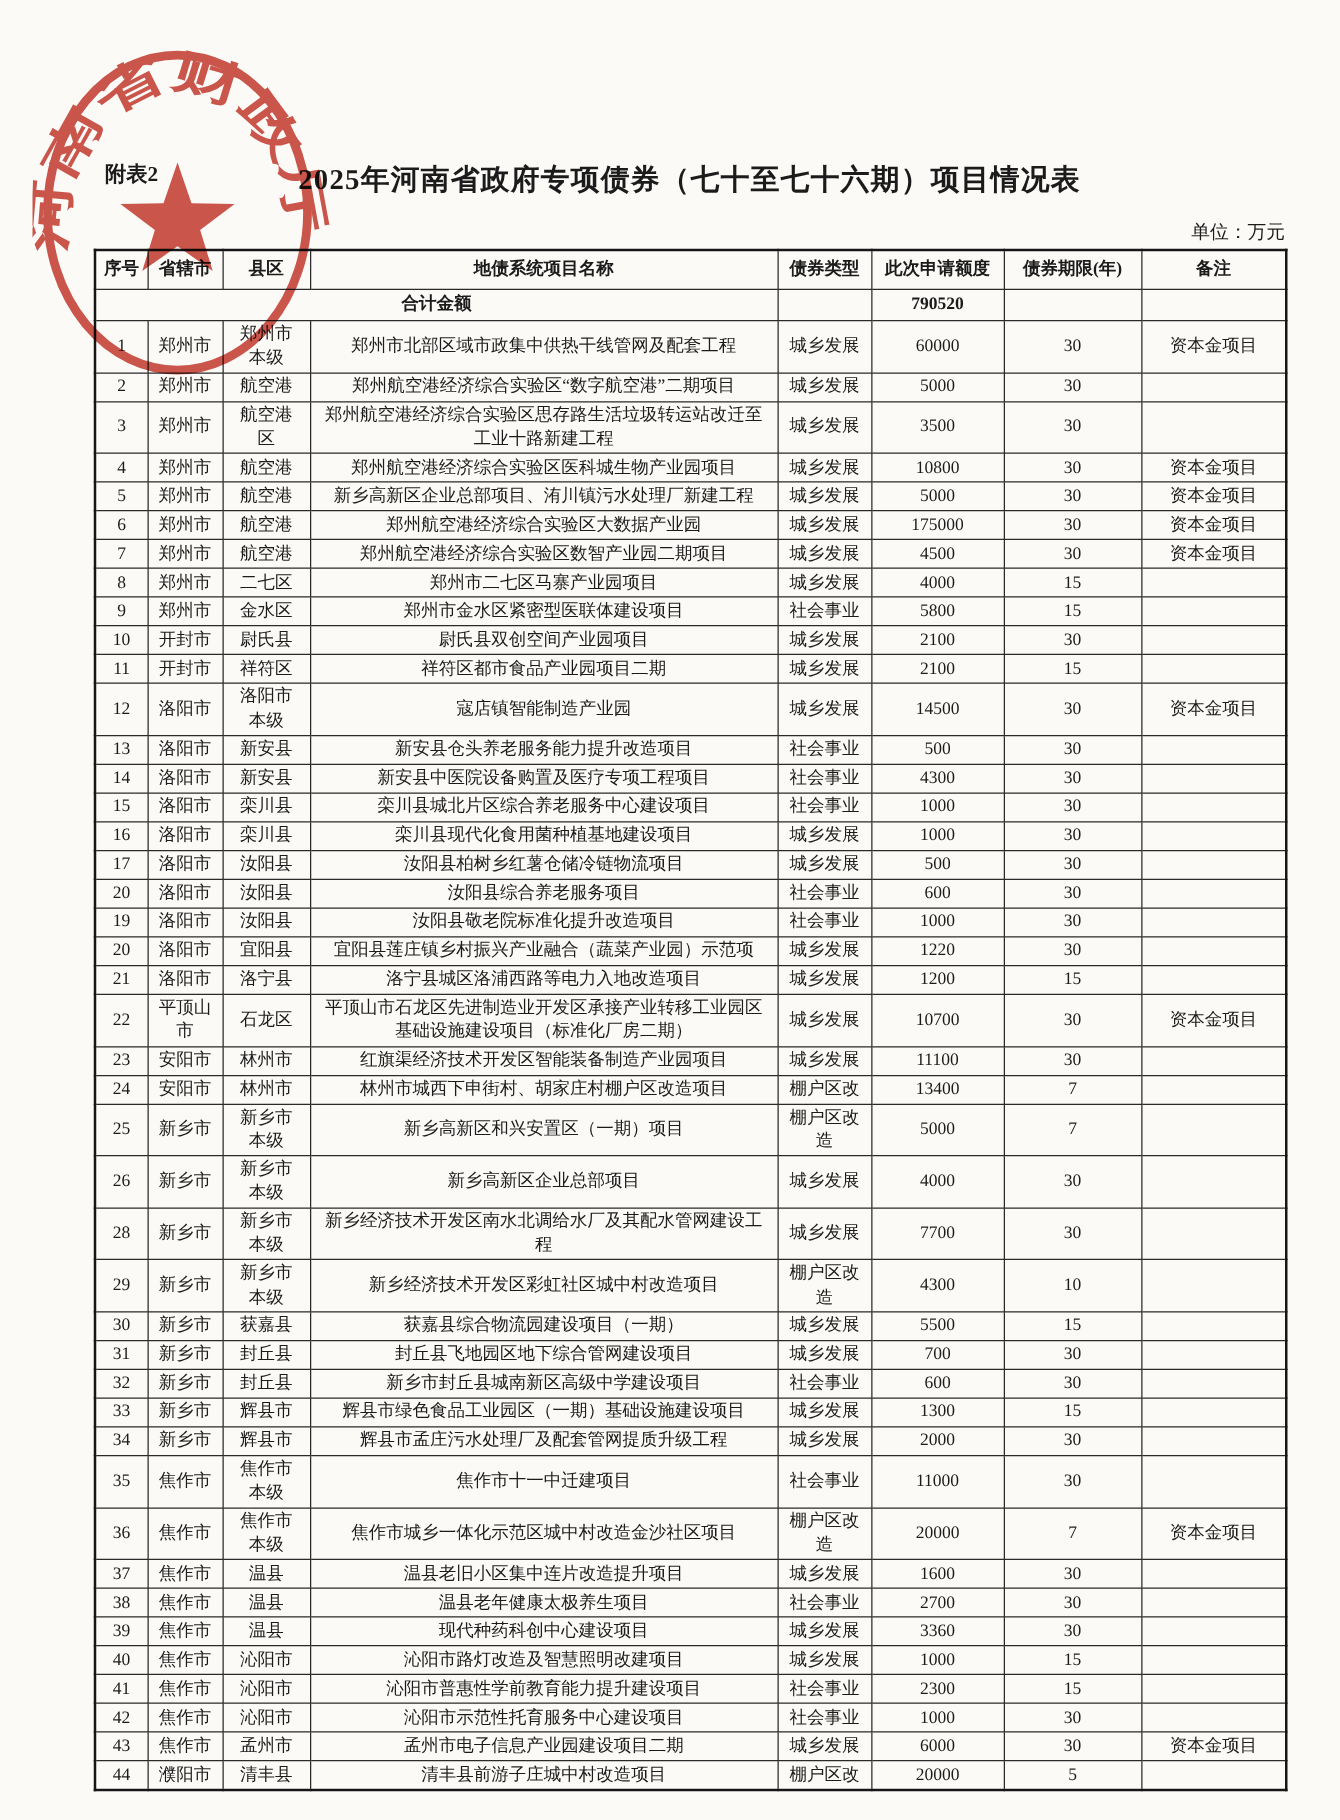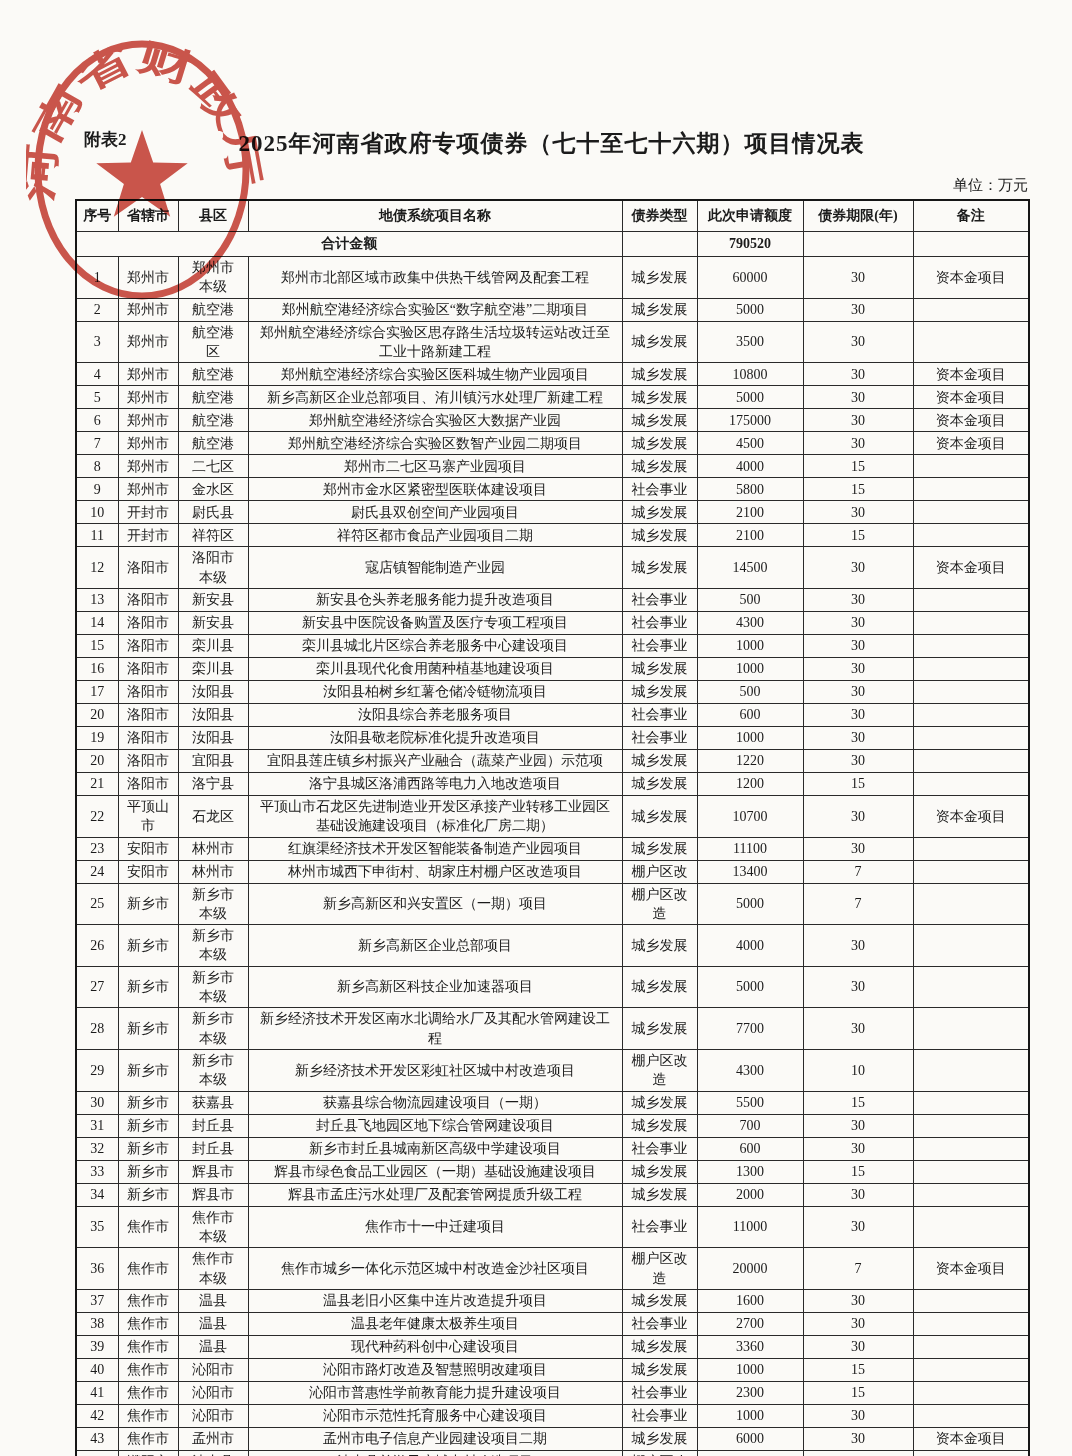--- a/index.html
+++ b/index.html
@@ -345,30 +345,20 @@
       <td>26</td>
       <td class="c-city">新乡市</td>
       <td class="c-county">新乡市本级</td>
       <td class="c-name">新乡高新区企业总部项目</td>
       <td class="c-type">城乡发展</td>
       <td>4000</td>
       <td>30</td>
       <td></td>
     </tr>
         <tr>
-      <td>27</td>
-      <td class="c-city">新乡市</td>
-      <td class="c-county">新乡市本级</td>
-      <td class="c-name">新乡高新区科技企业加速器项目</td>
-      <td class="c-type">城乡发展</td>
-      <td>5000</td>
-      <td>30</td>
-      <td></td>
-    </tr>
-        <tr>
       <td>28</td>
       <td class="c-city">新乡市</td>
       <td class="c-county">新乡市本级</td>
       <td class="c-name">新乡经济技术开发区南水北调给水厂及其配水管网建设工程</td>
       <td class="c-type">城乡发展</td>
       <td>7700</td>
       <td>30</td>
       <td></td>
     </tr>
         <tr>

